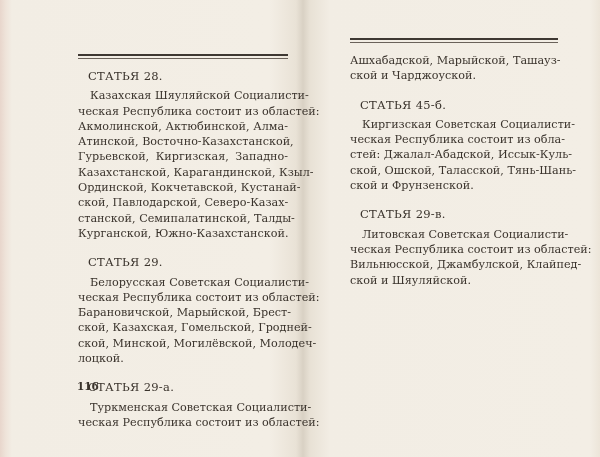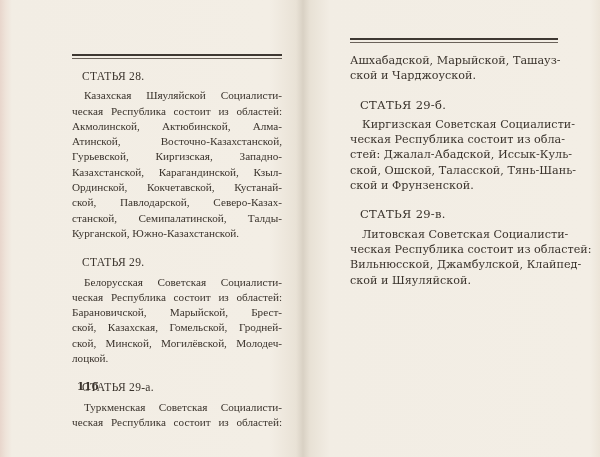--- a/index.html
+++ b/index.html
@@ -1,19 +1,19 @@
 <!DOCTYPE html>
 <html><head>
 <meta charset="utf-8">
 <style>
   html, body { margin:0; padding:0; }
   body { width:600px; height:457px; overflow:hidden; background:#efe8dc; position:relative; font-family:"DejaVu Serif", serif; }
   .spread { position:absolute; inset:0; background:linear-gradient(90deg,#e8d6cc 0px,#efe4da 6px,#f2ede4 12px,#f3eee5 270px,#e9e2d6 296px,#d9d1c4 303px,#e8e1d5 310px,#f2ede4 330px,#f3eee5 590px,#ece5d9 600px); }
   .page { position:absolute; color:#3a332c; font-size:11.2px; line-height:15.3px; }
-  .left { left:72px; top:54px; width:210px;font-family:Liberation Serif, serif; }
+  .left { left:78px; top:54px; width:210px; }
   .right { left:343px; top:38px; width:208px;margin-left:7px; }
   .rule { height:5px; border-top:2.5px solid #3e3832; border-bottom:1px solid #6a625a; margin-bottom:10px; box-sizing:border-box; }
   .heading { letter-spacing:0.3px; margin:0 0 4px 10px; font-size:11.5px; }
   .para { text-align:justify; text-align-last:left; }
   .line { display:block; text-align:justify; text-align-last:justify; white-space:nowrap; }
   .line.last { text-align-last:left; }
   .indent { padding-left:12px; }
   .gap { height:14px; }
   .pagenum { position:absolute; left:77px; top:380px; font-size:10.5px; font-weight:bold; color:#3a332c; }
 </style>
@@ -69,21 +69,21 @@
 <div class="page right">
   <div class="rule"></div>
 
   <div class="para">
     <span class="line">Ашхабадской,  Марыйской,  Ташауз-</span>
     <span class="line last">ской и Чарджоуской.</span>
   </div>
   <div class="gap"></div>
 
   <div>
-    <div class="heading">СТАТЬЯ 29-б.</div>
+    <div class="heading">СТАТЬЯ 45-б.</div>
     <div class="para">
       <span class="line indent">Киргизская Советская Социалисти-</span>
       <span class="line">ческая Республика состоит из обла-</span>
       <span class="line">стей: Джалал-Абадской, Иссык-Куль-</span>
       <span class="line">ской, Ошской, Таласской, Тянь-Шань-</span>
       <span class="line last">ской и Фрунзенской.</span>
     </div>
   </div>
   <div class="gap"></div>
 

